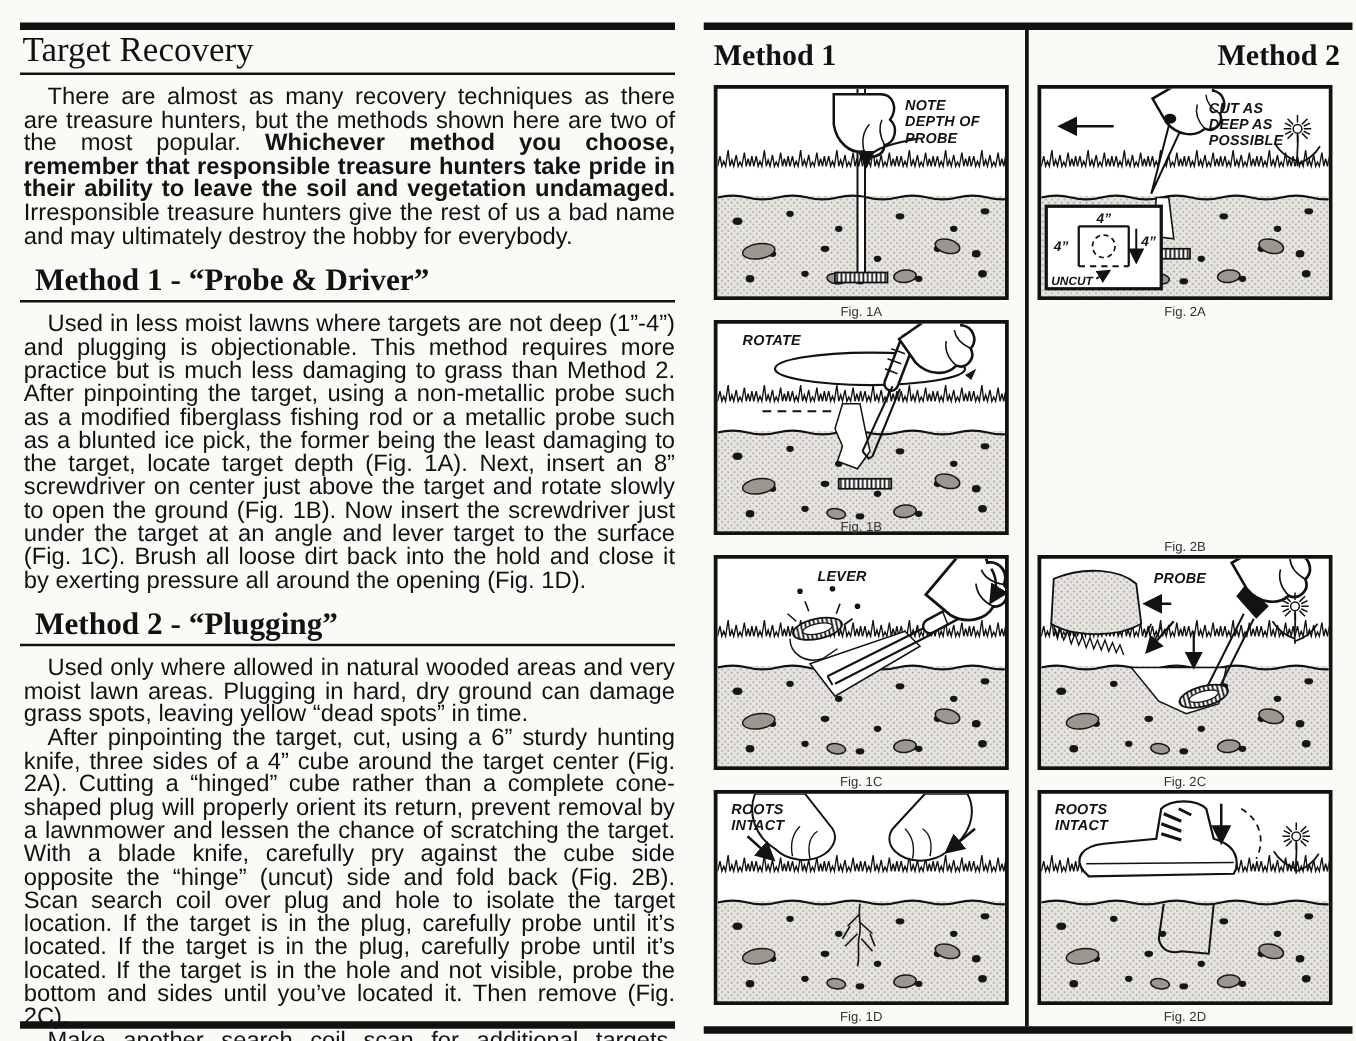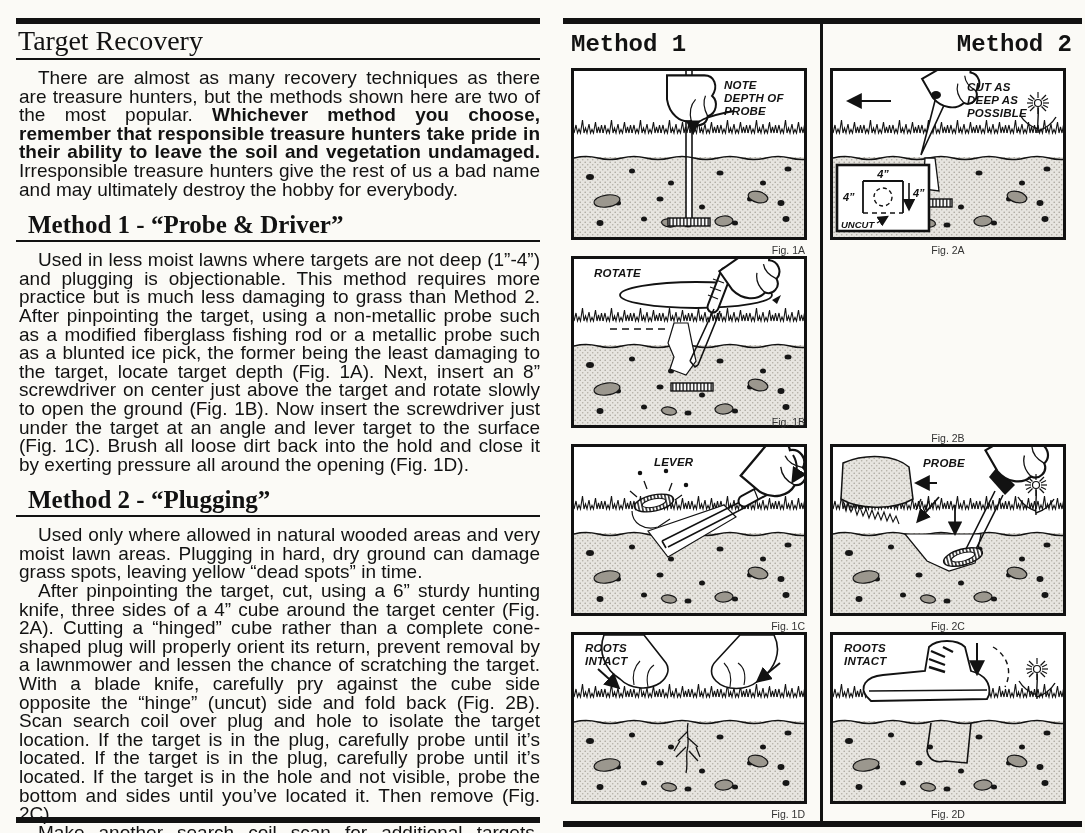--- a/index.html
+++ b/index.html
@@ -28,41 +28,41 @@
   }
   p.body.tight{margin-top:0;}
   .left-bottom-rule{position:absolute;left:16px;top:817px;width:524px;}
 
   
   .right-col{position:absolute;left:563px;top:18px;width:519px;height:812px;}
   .rc-rule-top{position:absolute;left:0;top:0;width:519px;}
   .rc-rule-bottom{position:absolute;left:0;top:803px;width:519px;}
   .rc-divider{position:absolute;left:257px;top:6px;width:2.5px;height:797px;background:#121212;}
   .m-header{
-    position:absolute;top:14px;font-family:Liberation Mono, monospace;
+    position:absolute;top:14px;font-family:Liberation Serif, serif;
     font-size:24px;font-weight:bold;line-height:26px;
   }
   .m-header.m1{left:8px;}
   .m-header.m2{right:10px;}
 
   .panel{
     position:absolute;width:230px;height:166px;border:3px solid #121212;background:#fff;
   }
   .panel.pcol1{left:8px;}
   .panel.pcol2{left:267px;}
   .panel svg{display:block;width:230px;height:166px;}
   .fig-label{
     position:absolute;font-weight:bold;font-style:italic;
     font-size:11.5px;line-height:13px;letter-spacing:.2px;
     white-space:pre-line;color:#121212;
   }
   .fig-caption{
     position:absolute;font-size:10.5px;color:#333;height:13px;line-height:13px;
   }
-  .fig-caption.ccol1{left:10px;width:232px;text-align:right;}
+  .fig-caption.ccol1{left:10px;width:232px;text-align:center;}
   .fig-caption.ccol2{left:267px;width:236px;text-align:center;}
 
   
   text.inset-num{font:italic bold 11px "Liberation Sans", sans-serif;fill:#121212;}
   text.inset-uncut{font:italic bold 9.5px "Liberation Sans", sans-serif;fill:#121212;}
 </style>
 </head>
 <body>
 
 <svg width="0" height="0" style="position:absolute" aria-hidden="true">

